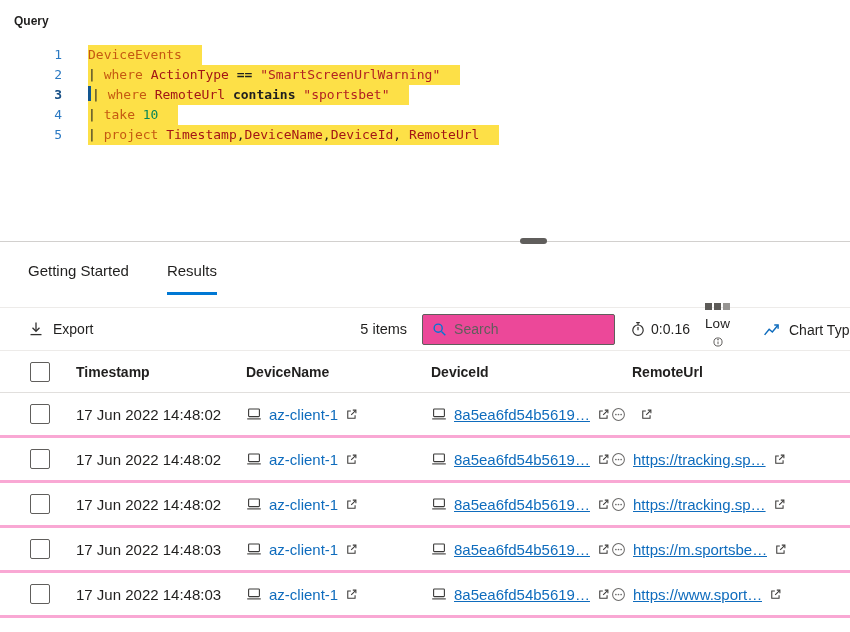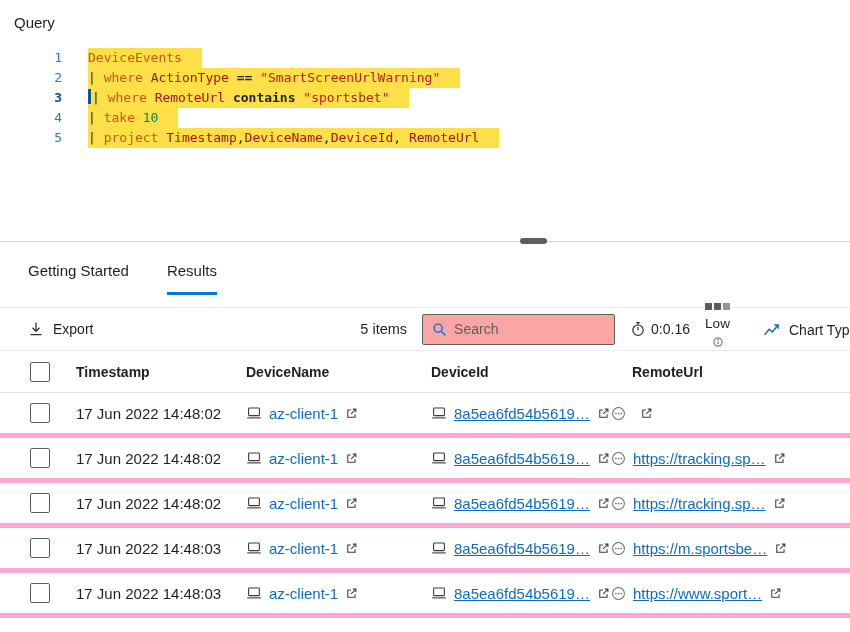--- a/index.html
+++ b/index.html
@@ -2,21 +2,21 @@
 <html><head>
 <meta charset="utf-8">
 <style>
   * { margin:0; padding:0; box-sizing:border-box; }
   html,body { width:850px; height:632px; overflow:hidden; background:#fff;
     font-family:"Liberation Sans",sans-serif; color:#201f1e; }
   .page { width:850px; height:632px; position:relative; overflow:hidden; background:#fff; }
 
   
   .query-section { height:242px; position:relative; border-bottom:1px solid #d2d0ce; }
-  .query-title { padding:14px 0 0 14px; font-size:15px; font-weight:400; }
+  .query-title { padding:14px 0 0 14px; font-size:12px; font-weight:700; }
   .code-area { margin-top:17px; }
   .code-line { display:flex; height:20px; line-height:20px;
     font-family:"DejaVu Sans Mono",monospace; font-size:13px; }
   .line-num { width:88px; text-align:right; padding-right:26px; color:#2b79c2; flex:none; }
   .code-line.active .line-num { color:#174f86; font-weight:bold; }
   .selection { background:#fde047; display:inline-block; padding-right:20px; white-space:pre; }
   .tok { white-space:pre; }
   .tok-plain { color:#1f1f1f; }
   .tok-table { color:#c55911; }
   .tok-keyword { color:#c55911; }
@@ -36,21 +36,21 @@
 
   
   .toolbar { display:flex; align-items:center; height:44px; margin-top:12px;
     border-top:1px solid #edebe9; border-bottom:1px solid #edebe9;
     padding-left:28px; padding-right:120px; position:relative; font-size:14px; }
   .export { display:flex; align-items:center; gap:9px; cursor:pointer; }
   .export .mini-icon { color:#323130; }
   .spacer { flex:1; }
   .items-count { margin-right:15px; font-size:14.5px; }
   .searchbox { width:193px; height:31px; border:1px solid #605e5c; border-radius:2px;
-    display:flex; align-items:center; padding:0 9px; gap:7px; background:#fca5a5; }
+    display:flex; align-items:center; padding:0 9px; gap:7px; background:#ec4899; }
   .searchbox .mini-icon { color:#0078d4; flex:none; }
   .searchbox input { border:none; outline:none; flex:1; font-size:14px;
     font-family:inherit; color:#201f1e; min-width:0; background:transparent; }
   .searchbox input::placeholder { color:#605e5c; }
   .timer { display:flex; align-items:center; gap:5px; margin-left:15px; }
   .timer .mini-icon { color:#323130; }
   .usage { display:flex; align-items:center; gap:6px; margin-left:15px;flex-direction:column; }
   .squares { display:inline-flex; gap:2px; }
   .sq { width:7px; height:7px; display:inline-block; }
   .sq1,.sq2 { background:#5d5b58; } .sq3 { background:#979593; }
@@ -58,21 +58,21 @@
   .usage sup { margin-bottom:9px; margin-left:1px; color:#605e5c; }
   .chart-type { position:absolute; left:763px; top:50%; transform:translateY(-50%);
     display:flex; align-items:center; gap:9px; white-space:nowrap; cursor:pointer; }
   .chart-type .mini-icon { color:#0f6cbd; }
 
   
   .thead,.trow { display:grid; grid-template-columns:46px 170px 185px 180px 1fr;
     align-items:center; padding-left:30px; }
   .thead { height:42px; border-bottom:1px solid #e1dfdd; font-weight:700; font-size:14px; }
   .th-remoteurl { padding-left:21px; }
-  .trow { height:45px; border-bottom:5px solid #f9a8d4; font-size:15px; }
+  .trow { height:45px; border-bottom:3px solid #f9a8d4; font-size:15px; }
   .checkbox { width:20px; height:20px; border:1px solid #605e5c; border-radius:2px;
     background:#fff; display:inline-block; cursor:pointer; }
   .cell { display:flex; align-items:center; min-width:0; }
   .mini-icon { display:inline-flex; align-items:center; color:#3b3a39; flex:none; }
   .mini-icon.globe { color:#6b6a69; }
   .icon-gap { margin-right:7px; }
   .open-gap { margin-left:7px; color:#3b3a39; cursor:pointer; }
   .link { color:#0f6cbd; cursor:pointer; white-space:nowrap; text-decoration:none; overflow:hidden; }
   .link.u { text-decoration:underline; }
 </style>

